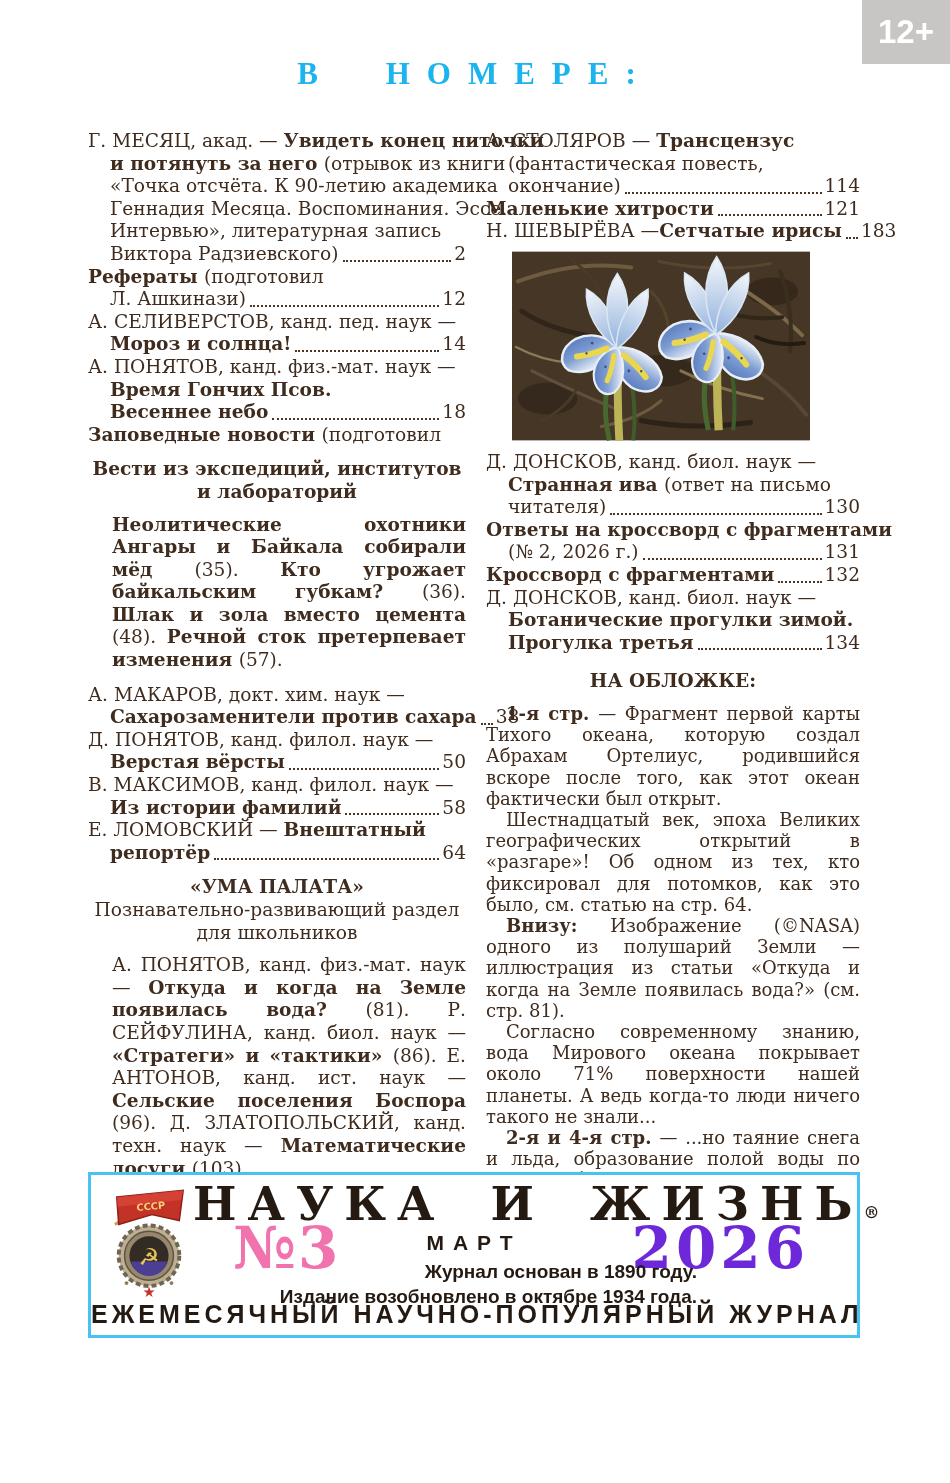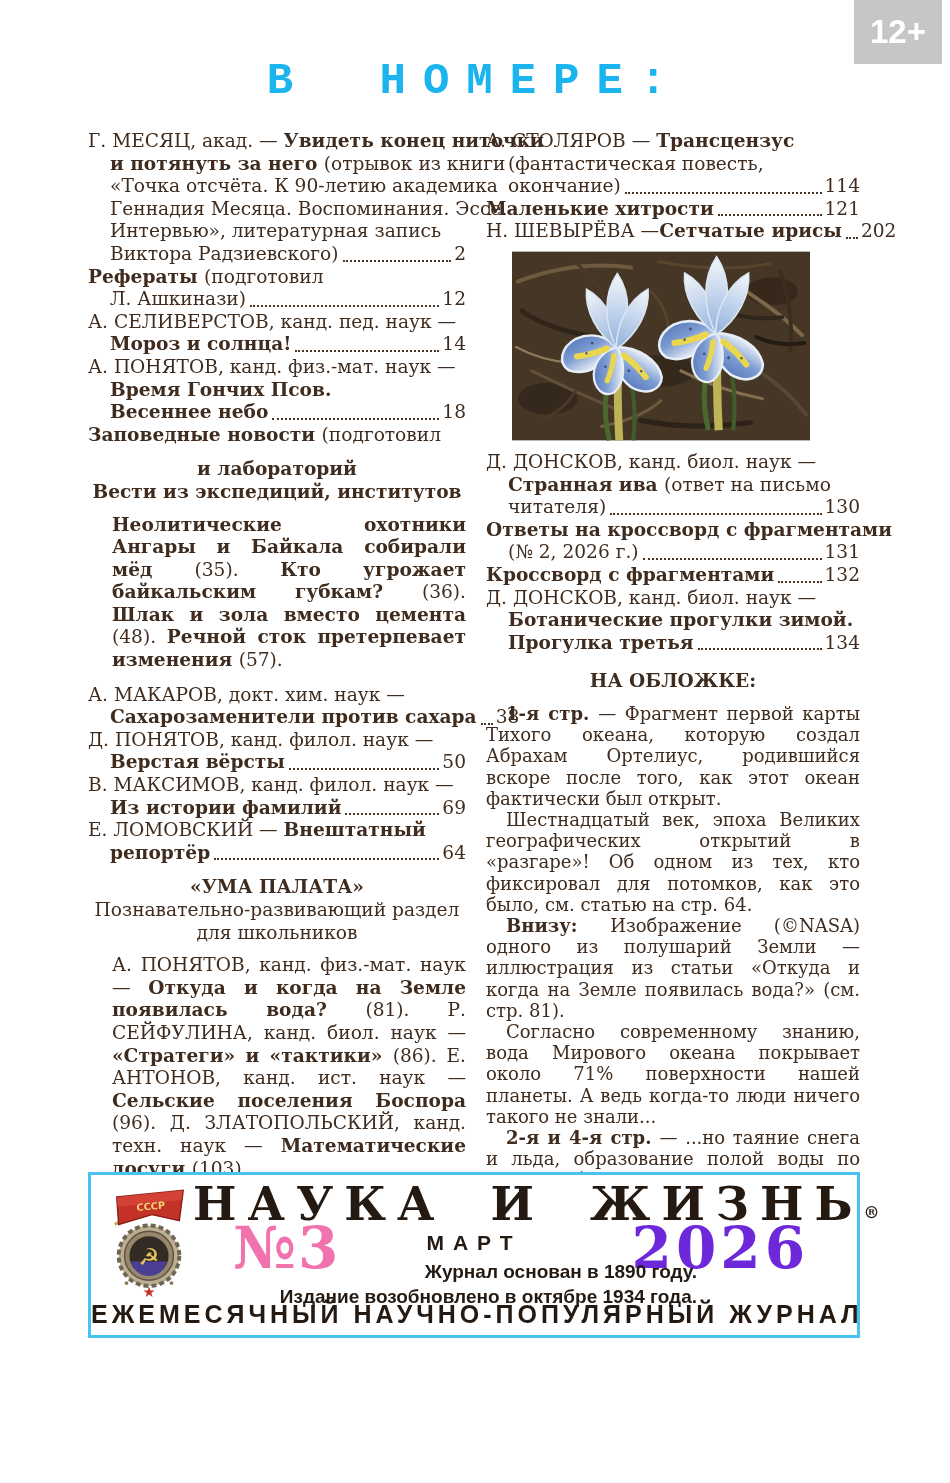--- a/index.html
+++ b/index.html
@@ -1,28 +1,28 @@
 <!DOCTYPE html>
 <html lang="ru"><head>
 <meta charset="utf-8">
 <style>
   html,body{margin:0;padding:0;}
   body{
     width:950px;height:1483px;position:relative;background:#ffffff;
     font-family:"DejaVu Serif", serif;color:#3f2c1e;overflow:hidden;
   }
   .age-badge{
-    position:absolute;top:0;right:8px;width:88px;height:64px;background:#c8c6c4;
+    position:absolute;top:0;right:0;width:88px;height:64px;background:#c8c6c4;
     display:flex;align-items:center;justify-content:center;
     font-family:"Liberation Sans",sans-serif;font-weight:bold;font-size:33px;color:#ffffff;
   }
   .page-title{
     position:absolute;top:56px;left:0;right:0;text-align:center;
-    color:#1cb4ee;font-weight:bold;font-size:44px;letter-spacing:17px;word-spacing:26px;
-    font-family:Liberation Mono, monospace;
+    color:#1cb4ee;font-weight:bold;font-size:31px;letter-spacing:17px;word-spacing:26px;
+    font-family:Liberation Serif, serif;
   }
   .col{position:absolute;top:130px;font-size:18.6px;line-height:22.6px;}
   #toc-left{left:88px;width:378px;}
   #toc-right{left:486px;width:374px;}
   .b{font-weight:bold;}
   .entry{margin:0;}
   .entry.mt{margin-top:12px;}
   .line{white-space:nowrap;}
   .line.c{padding-left:22px;}
   .line.pg{display:flex;align-items:flex-end;}
@@ -118,22 +118,22 @@
       <div class="line c pg">
         <span class="seg b">Весеннее небо</span>
         <span class="leader"></span>
         <span class="pgnum">18</span>
       </div>
     </div>
     <div class="entry">
       <div class="line"><span class="seg b">Заповедные новости </span><span class="seg">(подготовил</span></div>
     </div>
     <div class="sec-h">
+      <div>Вести из экспедиций, институтов</div>
       <div>и лабораторий</div>
-      <div>Вести из экспедиций, институтов</div>
     </div>
     <div class="para inset"><span class="seg b">Неолитические охотники Ангары и Байкала собирали мёд </span><span class="seg">(35). </span><span class="seg b">Кто угрожает байкальским губкам? </span><span class="seg">(36). </span><span class="seg b">Шлак и зола вместо цемента </span><span class="seg">(48). </span><span class="seg b">Речной сток претерпевает изменения </span><span class="seg">(57).</span></div>
     <div class="entry">
       <div class="line"><span class="seg">А. МАКАРОВ, докт. хим. наук —</span></div>
       <div class="line c pg">
         <span class="seg b">Сахарозаменители против сахара</span>
         <span class="leader"></span>
         <span class="pgnum">38</span>
       </div>
     </div>
@@ -143,21 +143,21 @@
         <span class="seg b">Верстая вёрсты</span>
         <span class="leader"></span>
         <span class="pgnum">50</span>
       </div>
     </div>
     <div class="entry">
       <div class="line"><span class="seg">В. МАКСИМОВ, канд. филол. наук —</span></div>
       <div class="line c pg">
         <span class="seg b">Из истории фамилий</span>
         <span class="leader"></span>
-        <span class="pgnum">69</span>
+        <span class="pgnum">58</span>
       </div>
     </div>
     <div class="entry">
       <div class="line"><span class="seg">Е. ЛОМОВСКИЙ — </span><span class="seg b">Внештатный</span></div>
       <div class="line c pg">
         <span class="seg b">репортёр</span>
         <span class="leader"></span>
         <span class="pgnum">64</span>
       </div>
     </div>
@@ -193,21 +193,21 @@
           <span class="seg b">Маленькие хитрости</span>
           <span class="leader"></span>
           <span class="pgnum">121</span>
         </div>
       </div>
       <div class="entry">
         <div class="line pg">
           <span class="seg">Н. ШЕВЫРЁВА — </span>
           <span class="seg b">Сетчатые ирисы</span>
           <span class="leader"></span>
-          <span class="pgnum">202</span>
+          <span class="pgnum">183</span>
         </div>
       </div>
     </div>
 
   <figure class="iris">
     <svg viewBox="0 0 300 190" width="298" height="190">
       <defs>
         <linearGradient id="std" x1="0" y1="0" x2="0" y2="1">
           <stop offset="0" stop-color="#f4f7fb"></stop>
             <stop offset="1" stop-color="#8fb0dc"></stop>

